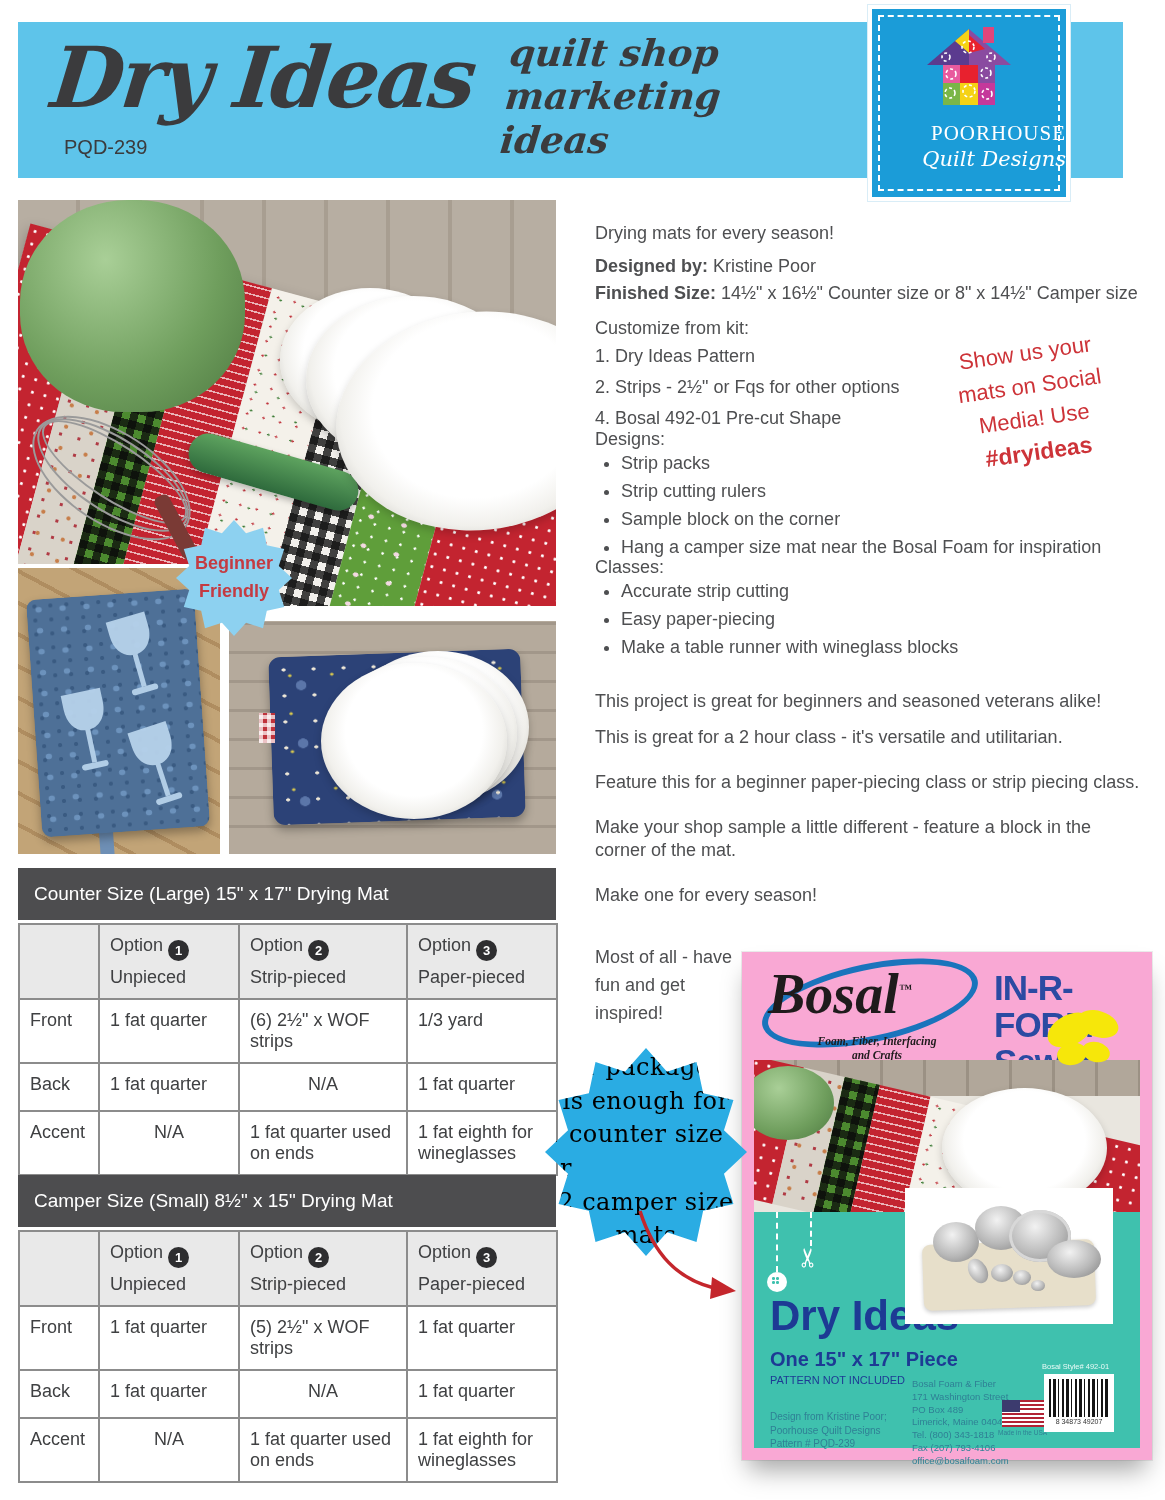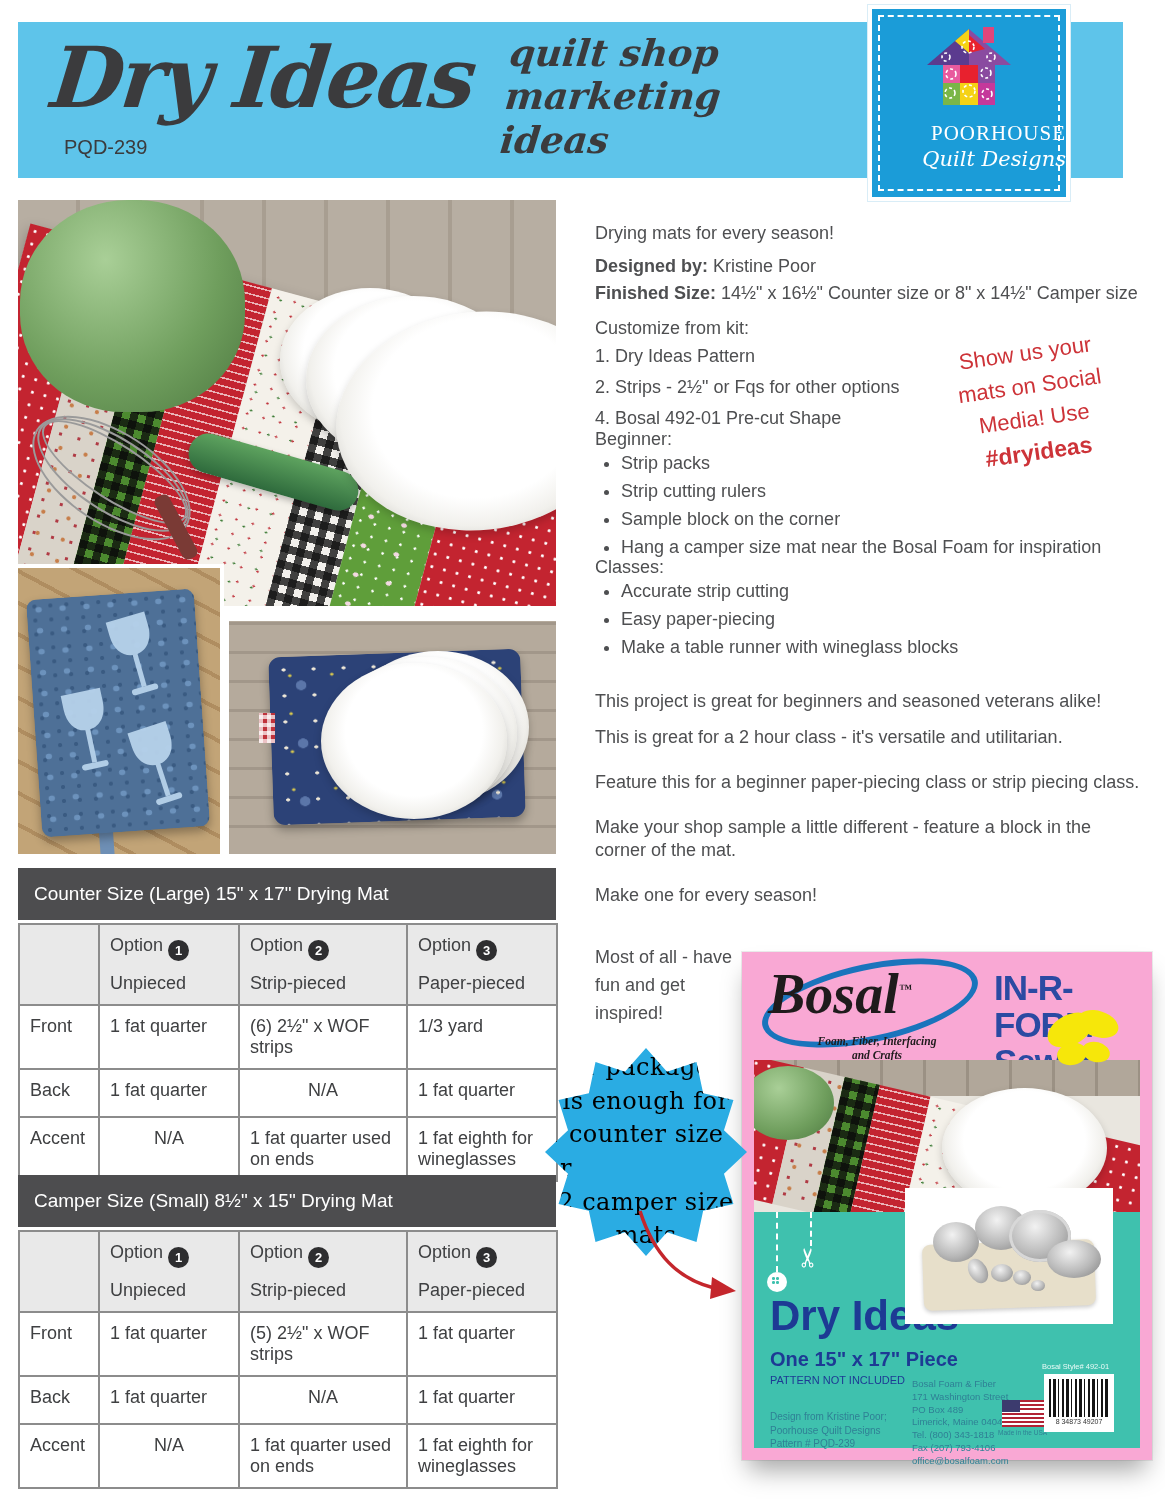--- a/index.html
+++ b/index.html
@@ -91,21 +91,21 @@
   
   .qtable{position:absolute;left:18px;width:538px;z-index:2;}
   .qtable-title{background:#4d4d4f;color:#fff;font-size:19px;padding:15px 16px;margin-bottom:3px;}
   .qtable table{border-collapse:collapse;width:100%;table-layout:fixed;font-size:18px;color:#3f4042;}
   .qtable th,.qtable td{border:2px solid #8c8c8c;padding:10px 10px;text-align:left;vertical-align:top;font-weight:normal;}
   .qtable thead th{background:#e9e9e9;height:52px;}
   .qtable td{height:26px;}
   .qtable .c{text-align:center;}
   .circ{display:inline-flex;justify-content:center;align-items:center;width:21px;height:21px;
         border-radius:50%;background:#2e2e30;color:#fff;font-size:13px;font-weight:bold;vertical-align:-4px;}
-  .opt-sub{display:block;margin-top:12px;}
+  .opt-sub{display:block;margin-top:6px;}
 
   
   .package{position:absolute;left:742px;top:952px;width:410px;height:508px;background:#f9a8d4;z-index:5;
            box-shadow:0 16px 24px -6px rgba(0,0,0,.35),0 0 0 1px #ececec;}
   .bosal-logo{position:absolute;left:12px;top:8px;width:238px;height:100px;}
   .swoosh{position:absolute;left:6px;top:4px;width:208px;height:66px;border:6px solid #1a74bc;
           border-radius:50%;transform:rotate(-12deg);}
   .bosal-word{position:absolute;left:14px;top:2px;font-family:"Liberation Serif",serif;font-weight:bold;
               font-style:italic;font-size:56px;color:#1f1b1c;}
   .bosal-word sup{font-size:13px;}
@@ -239,40 +239,44 @@
   </div>
 
   <div class="photo photo-plates">
     <div class="navy-mat"></div>
     <div class="gingham"></div>
     <div class="plate" style="left:118px;top:30px;width:182px;height:152px"></div>
     <div class="plate" style="left:106px;top:36px;width:182px;height:152px"></div>
     <div class="plate" style="left:92px;top:42px;width:186px;height:156px"></div>
   </div>
 
+  <div class="badge-beginner star12">
+    <div>Beginner</div>
+    <div>Friendly</div>
+  </div>
 
   <div class="social">
     <div>Show us your</div>
     <div>mats on Social</div>
     <div>Media! Use</div>
     <div class="b">#dryideas</div>
   </div>
 
   <div class="txt" style="top:222px">Drying mats for every season!</div>
   <div class="txt" style="top:255px"><span class="b">Designed by:</span><span> Kristine Poor</span></div>
   <div class="txt" style="top:282px"><span class="b">Finished Size:</span><span> 14½" x 16½" Counter size or 8" x 14½" Camper size</span></div>
 
   <div class="txt" style="top:317px">Customize from kit:</div>
   <div class="txt" style="top:345px">
     <div class="kit-line">1.  Dry Ideas Pattern</div>
     <div class="kit-line">2. Strips - 2½" or Fqs for other options</div>
     <div class="kit-line">4. Bosal 492-01 Pre-cut Shape</div>
   </div>
 
-  <div class="txt" style="top:428px">Beginner:</div>
+  <div class="txt" style="top:428px">Designs:</div>
   <ul class="plain txt" style="top:452px">
     <li>Strip packs</li>
     <li>Strip cutting rulers</li>
     <li>Sample block on the corner</li>
     <li>Hang a camper size mat near the Bosal Foam for inspiration</li>
   </ul>
 
   <div class="txt" style="top:556px">Classes:</div>
   <ul class="plain txt" style="top:580px">
     <li>Accurate strip cutting</li>

